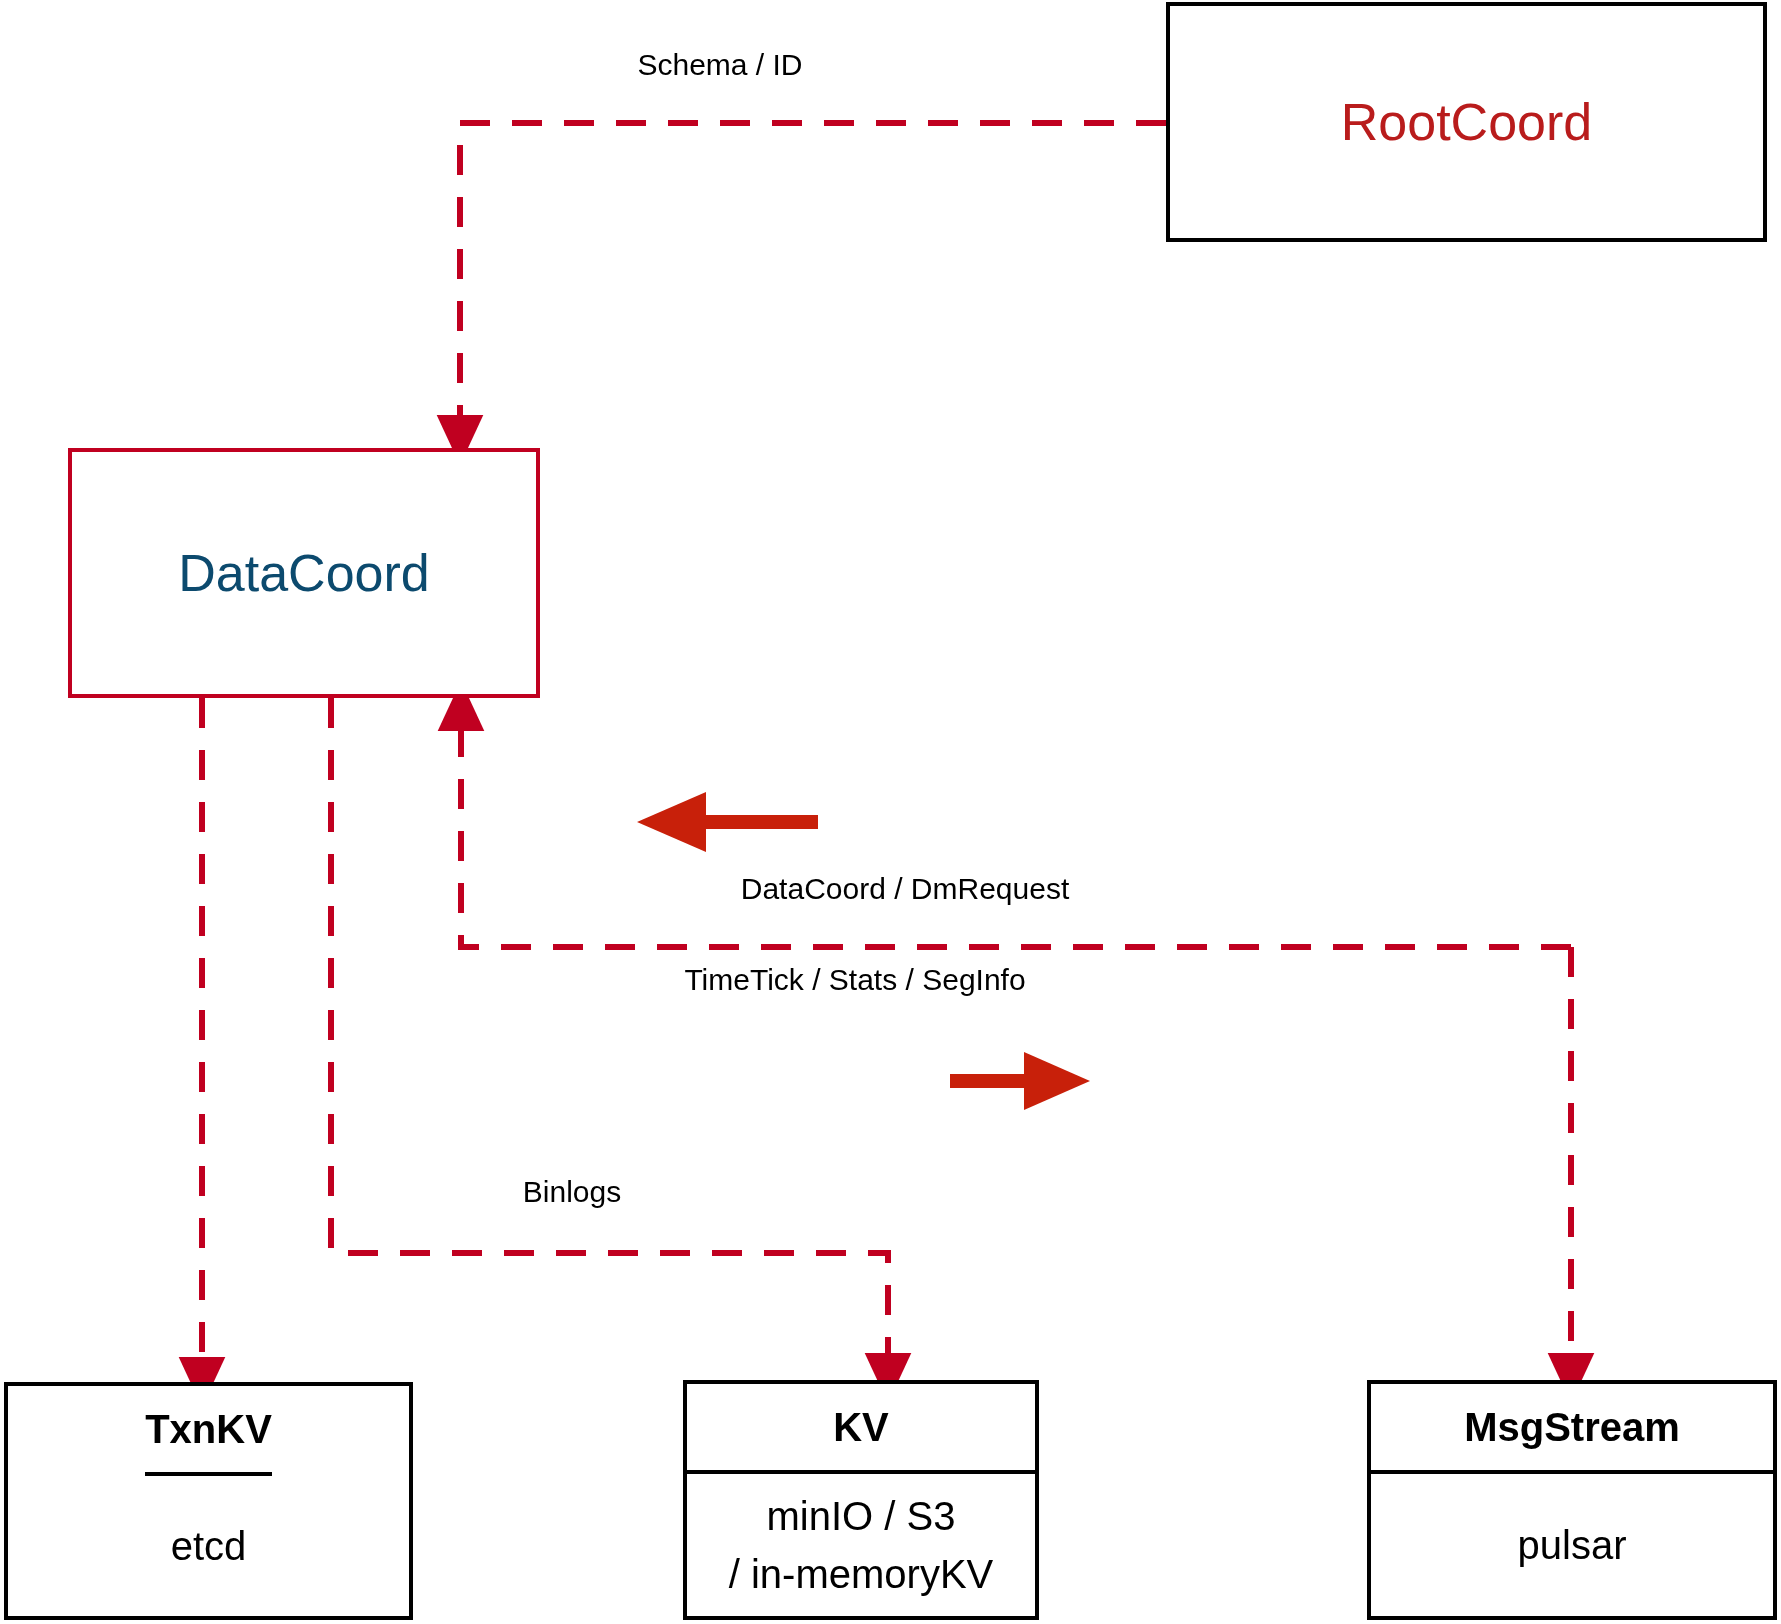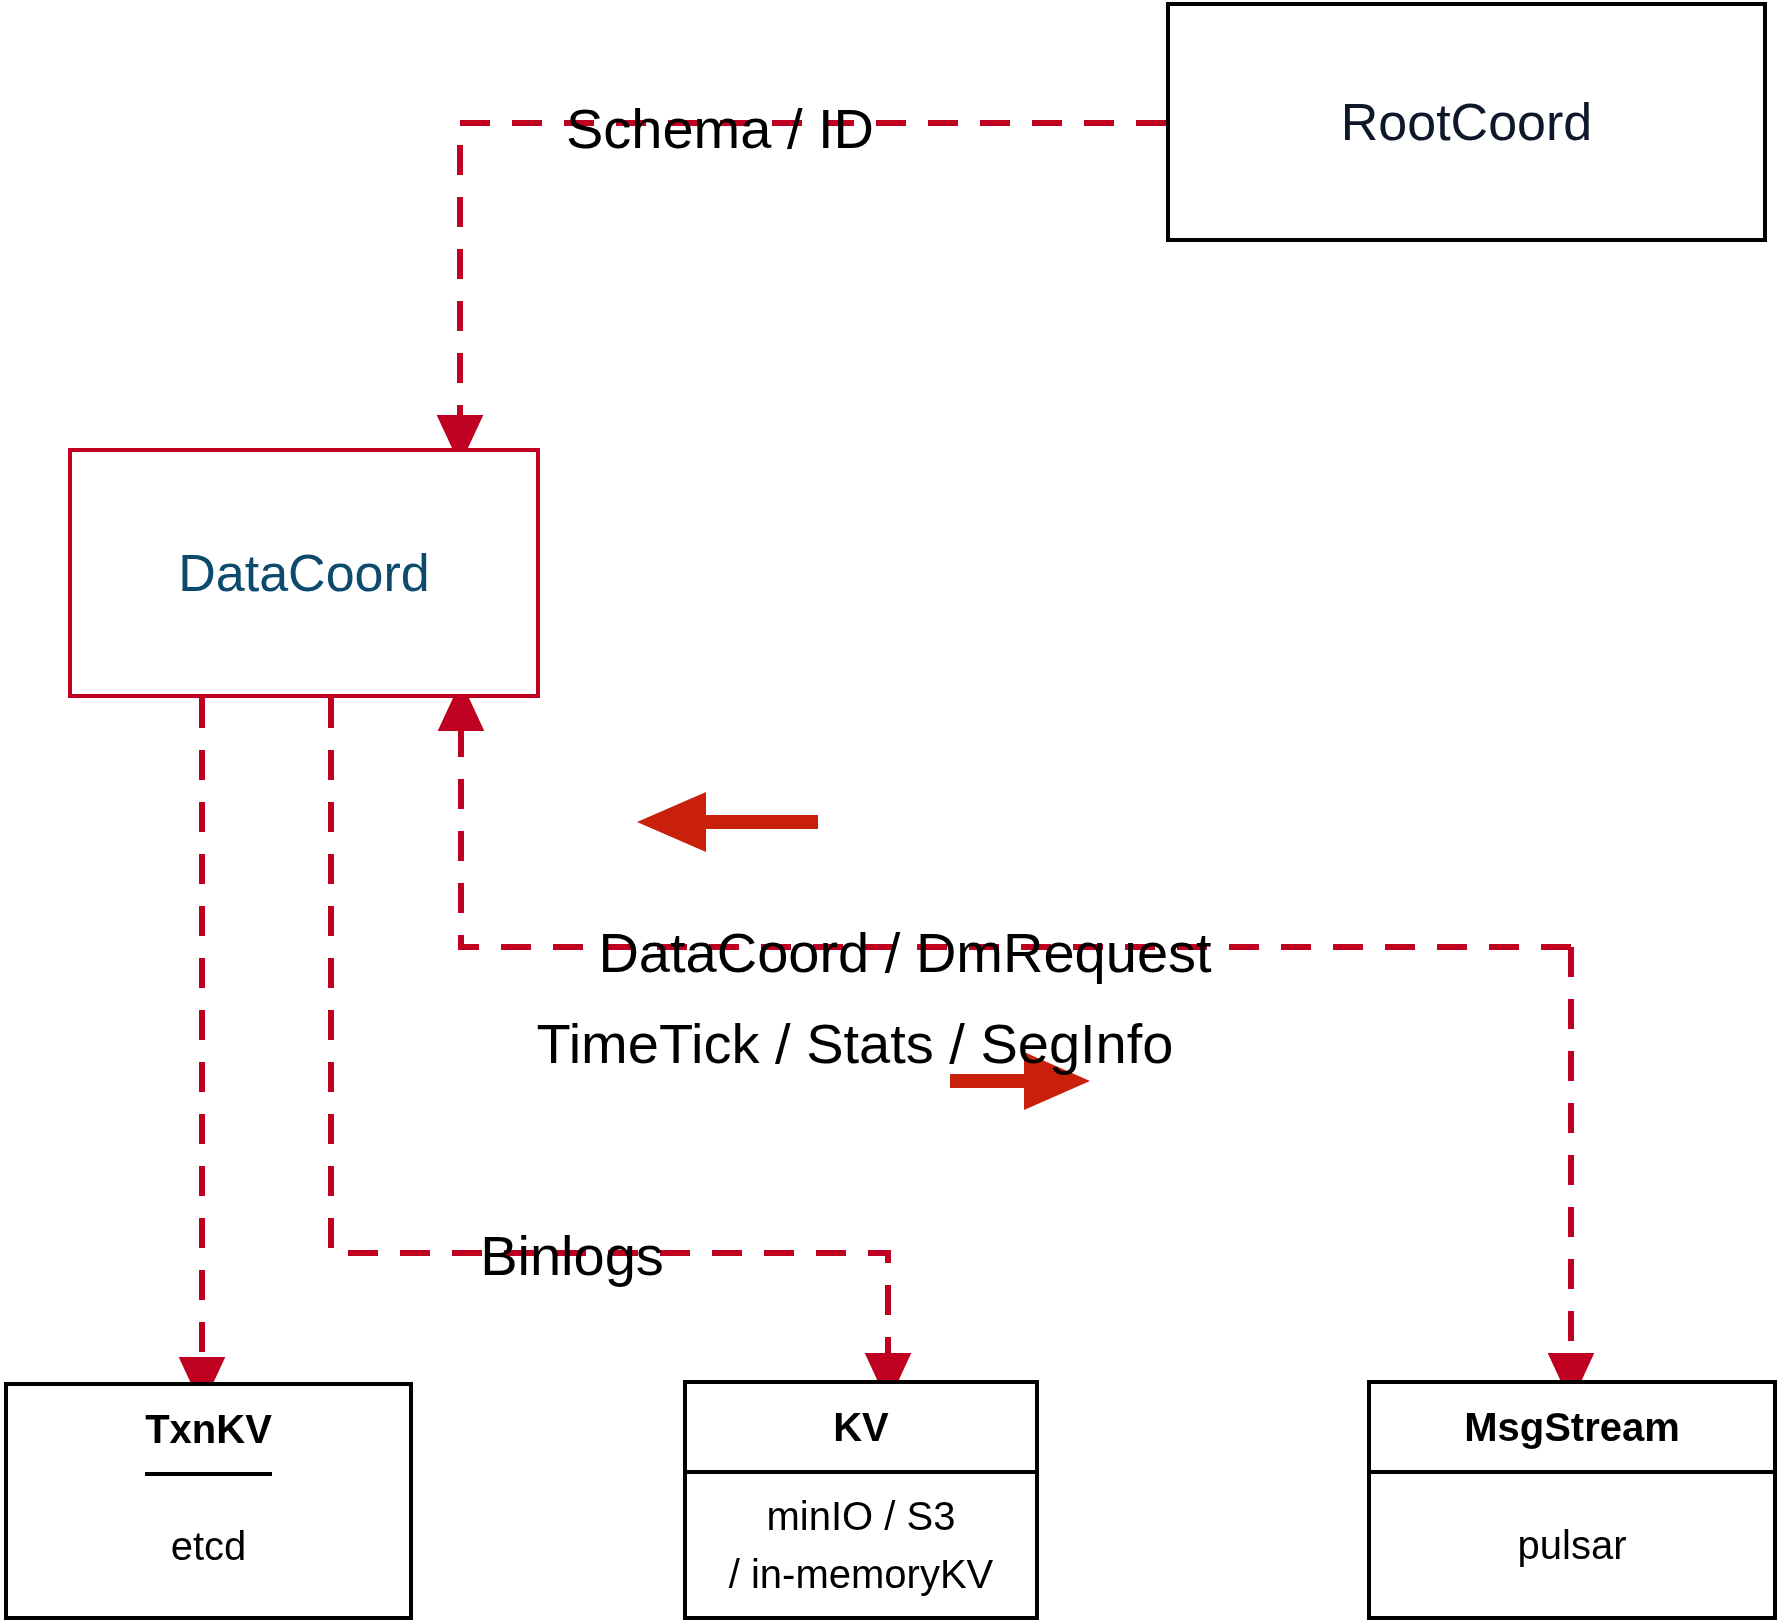--- a/index.html
+++ b/index.html
@@ -31,21 +31,21 @@
   }
   .node.black {
     border: 4px solid #000000;
   }
   .node.red {
     border: 4px solid #C00020;
   }
   .plain-label {
     position: absolute;
     white-space: nowrap;
-    color: #0f172a;
+    color: #b91c1c;
     font-size: 44px;
     font-weight: 400;
   }
   .red-title {
     color: #0c4a6e;
     font-size: 52px;
     font-weight: 400;
   }
   .split-box {
     position: absolute;
@@ -79,24 +79,23 @@
   .center-text {
     position: absolute;
     left: 0; right: 0; top: 0; bottom: 0;
     display: flex;
     align-items: center;
     justify-content: center;
   }
   .edge-label {
     position: absolute;
     white-space: nowrap;
-    font-size: 56px;
+    font-size: 30px;
     color: #000000;
     transform: translateX(-50%);
-    margin-top: 48px;
   }
 </style>
 </head>
 <body>
 
 <div id="canvas">
 
   <svg class="wires" viewBox="0 0 1781 1624">
     <defs>
       <marker id="dashArrow" markerWidth="9" markerHeight="9" refX="4.2" refY="4.5" orient="auto" markerUnits="strokeWidth">

